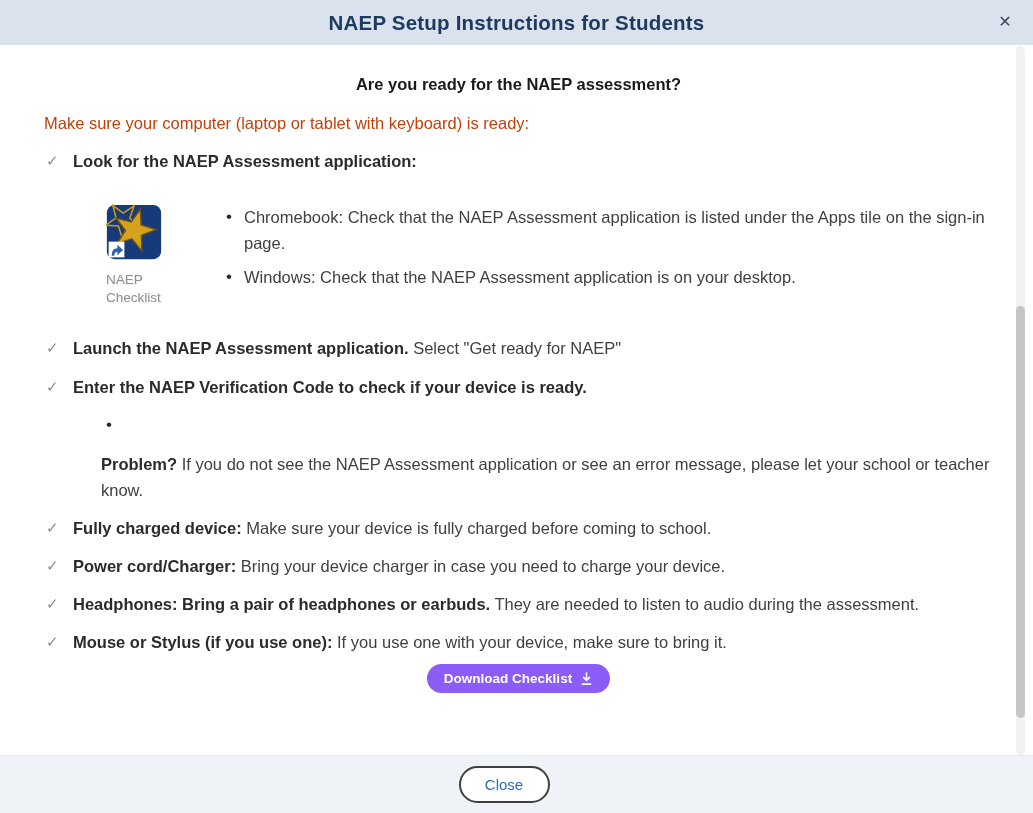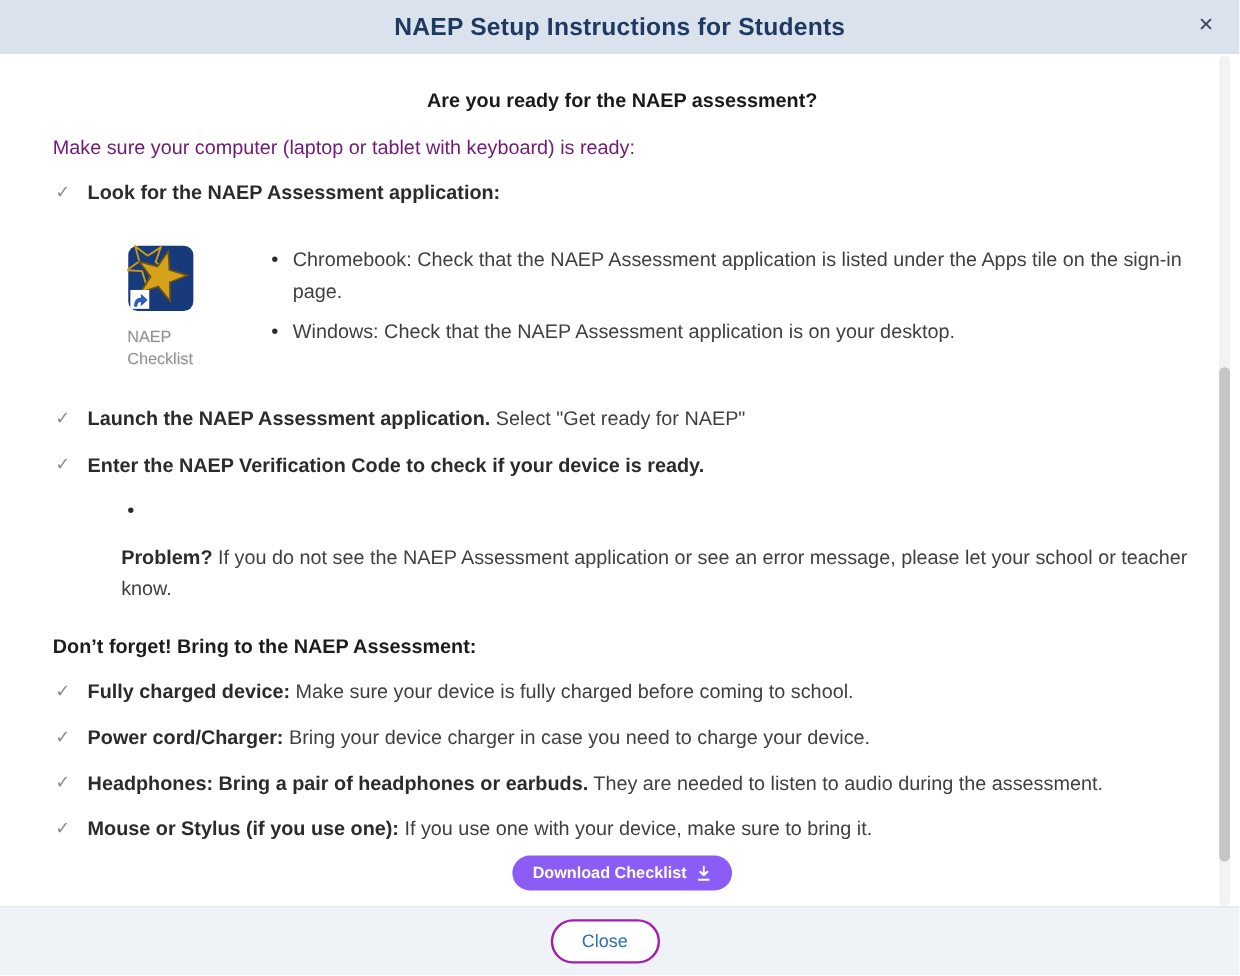--- a/index.html
+++ b/index.html
@@ -30,21 +30,21 @@
   
   .modal-body {
     position: absolute; top: 45px; left: 0; right: 0; height: 710px;
     padding: 26px 40px 0 44px;
     font-size: 16.5px; line-height: 26px;
     overflow: hidden;
   }
   .centered-heading {
     text-align: center; font-weight: 700; color: #1a1a1a;
   }
-  .lead-line { margin-top: 13px; color: #701a75; }
+  .lead-line { margin-top: 13px; color: #c2410c; }
 
   .check-item {
     position: relative; padding-left: 29px; margin-top: 12px;
     list-style: none;
   }
   .check-item .check {
     position: absolute; left: 2px; top: 0;
     color: #8b8b8b; font-size: 15px;
   }
   .bold-seg { font-weight: 700; color: #2b2b2b; }
@@ -81,21 +81,21 @@
   }
 
   
   .modal-footer {
     position: absolute; bottom: 0; left: 0; right: 0; height: 58px;
     background: #eff3f8; border-top: 1px solid #e2e7ee;
     display: flex; align-items: center; justify-content: center;
   }
   .close-btn {
     width: 91px; height: 37px; margin-right: 25px;
-    background: #ffffff; border: 2px solid #a21caf; border-radius: 19px;
+    background: #ffffff; border: 2px solid #404040; border-radius: 19px;
     color: #2a6fb5; font-size: 15px; cursor: pointer;
     font-family: "Liberation Sans", sans-serif;
   }
 
   
   .scrollbar-track {
     position: absolute; top: 46px; bottom: 58px; right: 8px; width: 9px;
     background: #f2f2f2; border-radius: 5px;
   }
   .scrollbar-thumb {
@@ -161,21 +161,20 @@
     </div>
 
     <div class="nested-bullet">
       <span class="bullet">•</span>
     </div>
 
     <div class="problem-note">
       <span class="bold-seg">Problem?</span><span> If you do not see the NAEP Assessment application or see an error message, please let your school or teacher know.</span>
     </div>
 
-    <div class="section-heading">Don’t forget! Bring to the NAEP Assessment:</div>
 
     <div class="check-item">
       <span class="check">✓</span>
       <span class="bold-seg">Fully charged device:</span><span> Make sure your device is fully charged before coming to school.</span>
     </div>
     <div class="check-item">
       <span class="check">✓</span>
       <span class="bold-seg">Power cord/Charger:</span><span> Bring your device charger in case you need to charge your device.</span>
     </div>
     <div class="check-item">

